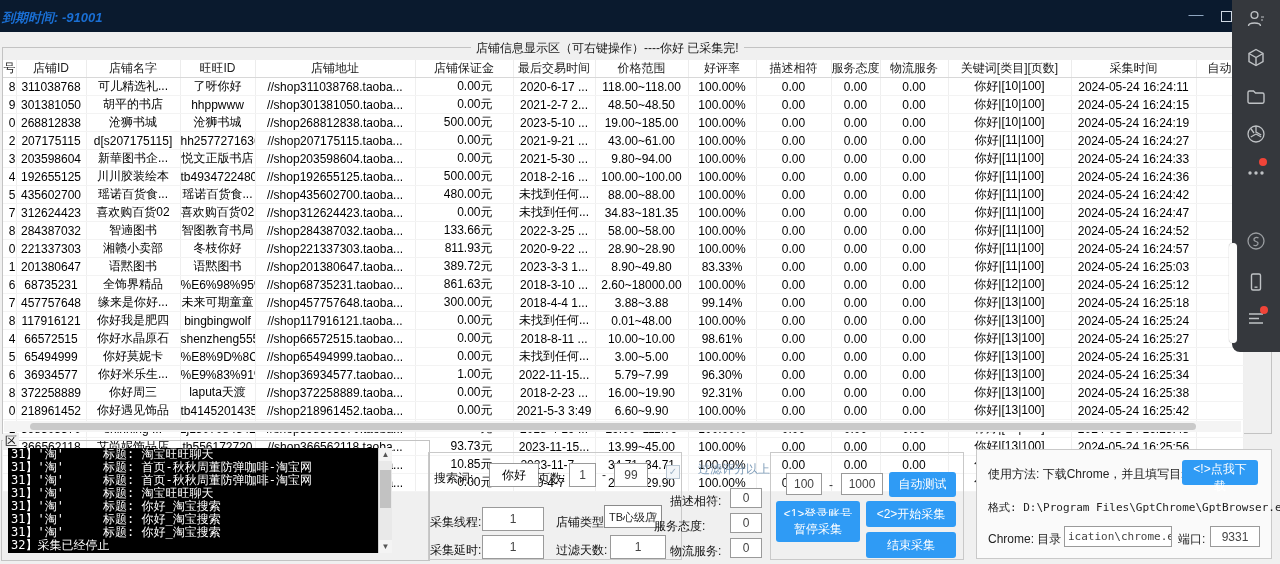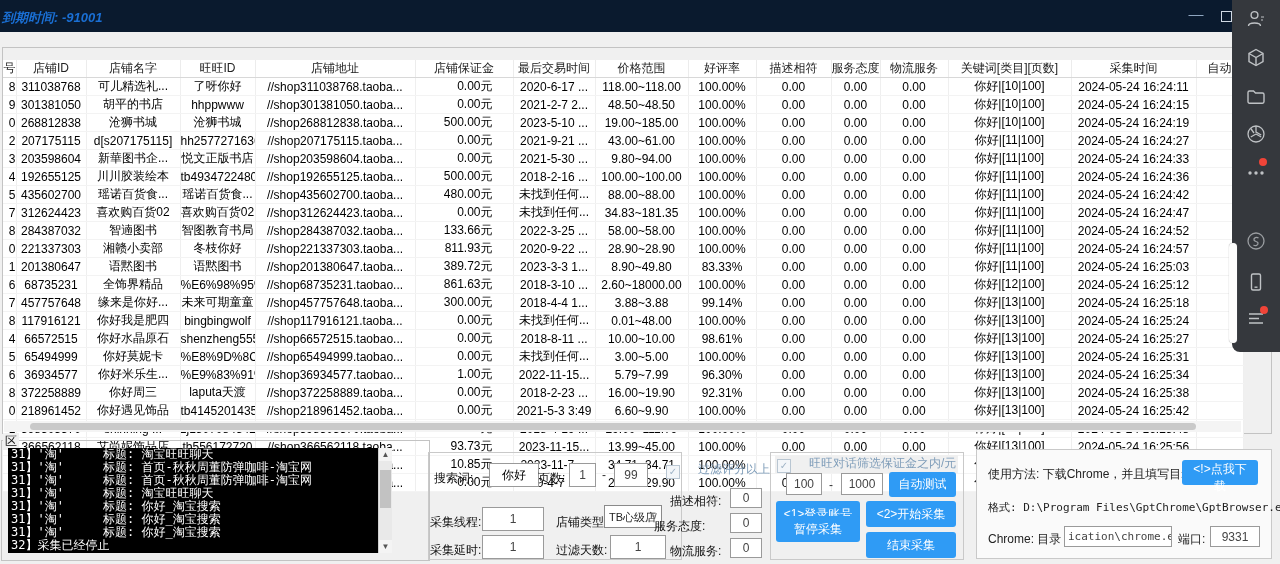--- a/index.html
+++ b/index.html
@@ -71,20 +71,21 @@
 
 <div id="app">
 
   <div class="titlebar">
     <span class="expire">到期时间: -91001</span>
     <span class="btn-min">—</span>
     <span class="btn-max"></span>
   </div>
 
   <div class="table-group">
+    <span class="table-legend">店铺信息显示区（可右键操作）----你好 已采集完!</span>
     <table class="shop-table">
       <colgroup id="cols">
           <col style="width: 13px;">
           <col style="width: 70px;">
           <col style="width: 94px;">
           <col style="width: 75px;">
           <col style="width: 160px;">
           <col style="width: 98px;">
           <col style="width: 82px;">
           <col style="width: 93px;">
@@ -561,23 +562,20 @@
     <span class="cbbox">✓</span><span class="cblbl">过滤评分以上</span>
   </span>
   <span class="lbl" style="left:670px;top:493px;">描述相符:</span>
   <input class="tin" style="left: 730px; top: 488px; width: 32px; height: 20px;" readonly="" value="0">
   <span class="lbl" style="left:654px;top:518px;">服务态度:</span>
   <input class="tin" style="left: 730px; top: 513px; width: 32px; height: 20px;" readonly="" value="0">
   <span class="lbl" style="left:670px;top:543px;">物流服务:</span>
   <input class="tin" style="left: 730px; top: 538px; width: 32px; height: 20px;" readonly="" value="0">
 
   <div class="ww-group"></div>
-  <span class="cbrow" style="left:775px;top:455px;">
-    <span class="cbbox">✓</span><span class="cblbl">旺旺对话筛选保证金之内/元</span>
-  </span>
   <input class="tin" style="left: 786px; top: 473px; width: 36px; height: 22px;" readonly="" value="100">
   <span class="dash" style="left:829px;top:478px;">-</span>
   <input class="tin" style="left: 841px; top: 473px; width: 42px; height: 22px;" readonly="" value="1000">
   <button class="bluebtn" style="left:889px;top:472px;width:67px;height:25px;">自动测试</button>
   <button class="bluebtn" style="left:776px;top:501px;width:84px;height:26px;">&lt;1&gt;登录账号</button>
   <button class="bluebtn" style="left:866px;top:501px;width:90px;height:26px;">&lt;2&gt;开始采集</button>
   <button class="bluebtn" style="left:776px;top:516px;width:84px;height:26px;">暂停采集</button>
   <button class="bluebtn" style="left:866px;top:532px;width:90px;height:26px;">结束采集</button>
 
   <div class="usage-group"></div>

